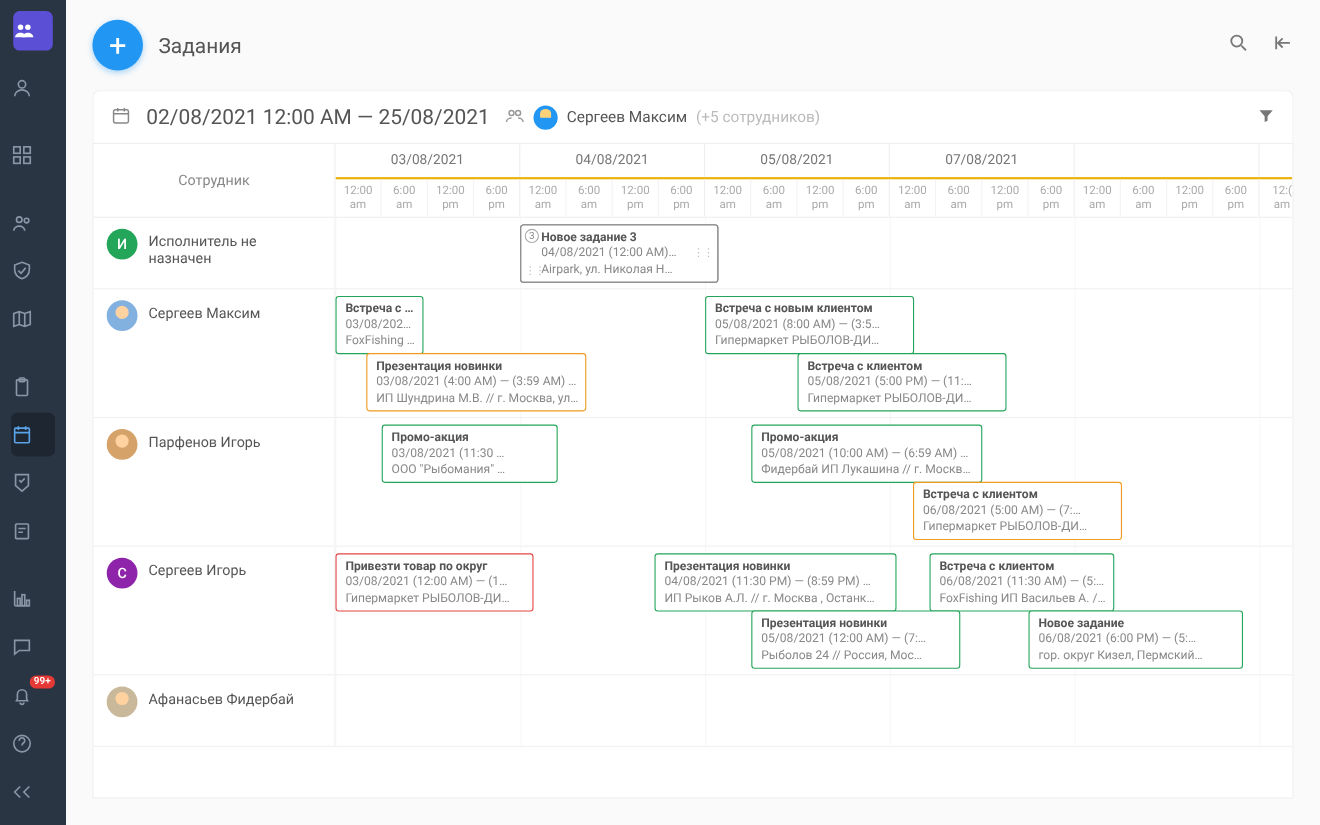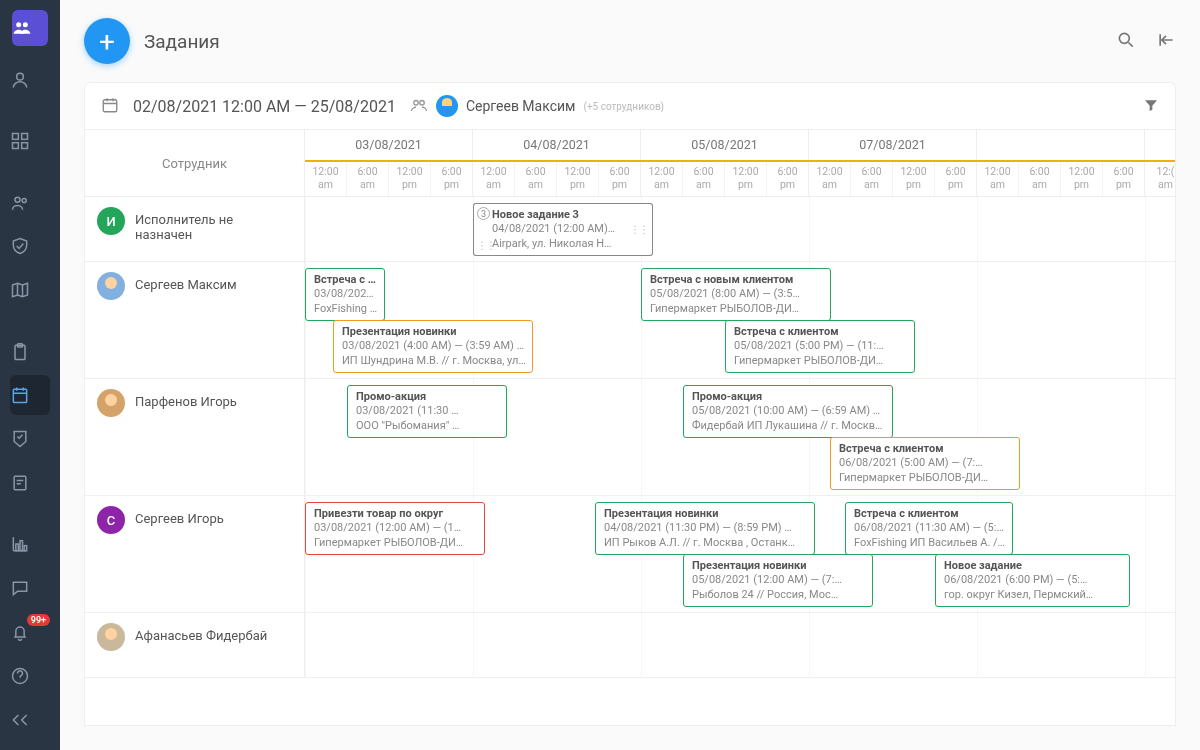--- a/index.html
+++ b/index.html
@@ -21,27 +21,27 @@
 .topbar { display: flex; align-items: center; padding: 18px 24px 10px; gap: 14px; }
 .fab { width: 46px; height: 46px; background: #2196f3; border-radius: 50%; color: #fff; display: flex; align-items: center; justify-content: center; font-size: 28px; cursor: pointer; box-shadow: 0 2px 6px rgba(33,150,243,0.4); }
 .page-title { font-size: 19px; font-weight: 400; color: #555; }
 .topbar-right { margin-left: auto; display: flex; gap: 20px; color: #777; }
 .topbar-right .ico { cursor: pointer; }
 .topbar-right svg { width: 20px; height: 20px; }
 
 
 .toolbar { background: #fff; border-radius: 6px 6px 0 0; margin: 8px 24px 0; padding: 12px 16px; display: flex; align-items: center; gap: 14px; border: 1px solid #eee; border-bottom: none; }
 .toolbar .ico-cal { color: #888; }
-.daterange { color: #555; font-size: 16px; }
+.daterange { color: #555; font-size: 19px; }
 .people-pill { display: flex; align-items: center; gap: 8px; }
 .people-pill .ico { color: #999; }
 .avatar-sm { width: 22px; height: 22px; border-radius: 50%; background: #2196f3; display: inline-block; position: relative; }
 .avatar-sm::after { content: ""; position: absolute; top: 3px; left: 6px; width: 10px; height: 8px; background: #ffd27a; border-radius: 50% 50% 0 0; }
 .people-name { color: #555; font-size: 14px; }
-.people-extra { color: #bbb; font-size: 10px; }
+.people-extra { color: #bbb; font-size: 14px; }
 .filter-ico { margin-left: auto; color: #777; cursor: pointer; }
 .filter-ico svg { width: 16px; height: 16px; }
 
 
 .grid-wrap { background: #fff; margin: 0 24px 24px; border: 1px solid #eee; overflow: hidden; flex: 1; display: flex; flex-direction: column; }
 .grid-header { display: flex; border-bottom: 1px solid #eee; }
 .emp-col { width: 220px; flex-shrink: 0; border-right: 1px solid #eee; }
 .emp-hdr { height: 66px; display: flex; align-items: center; justify-content: center; color: #888; font-size: 13px; }
 .dates-hdr { flex: 1; overflow: hidden; }
 .dates-row1 { display: flex; height: 30px; }

